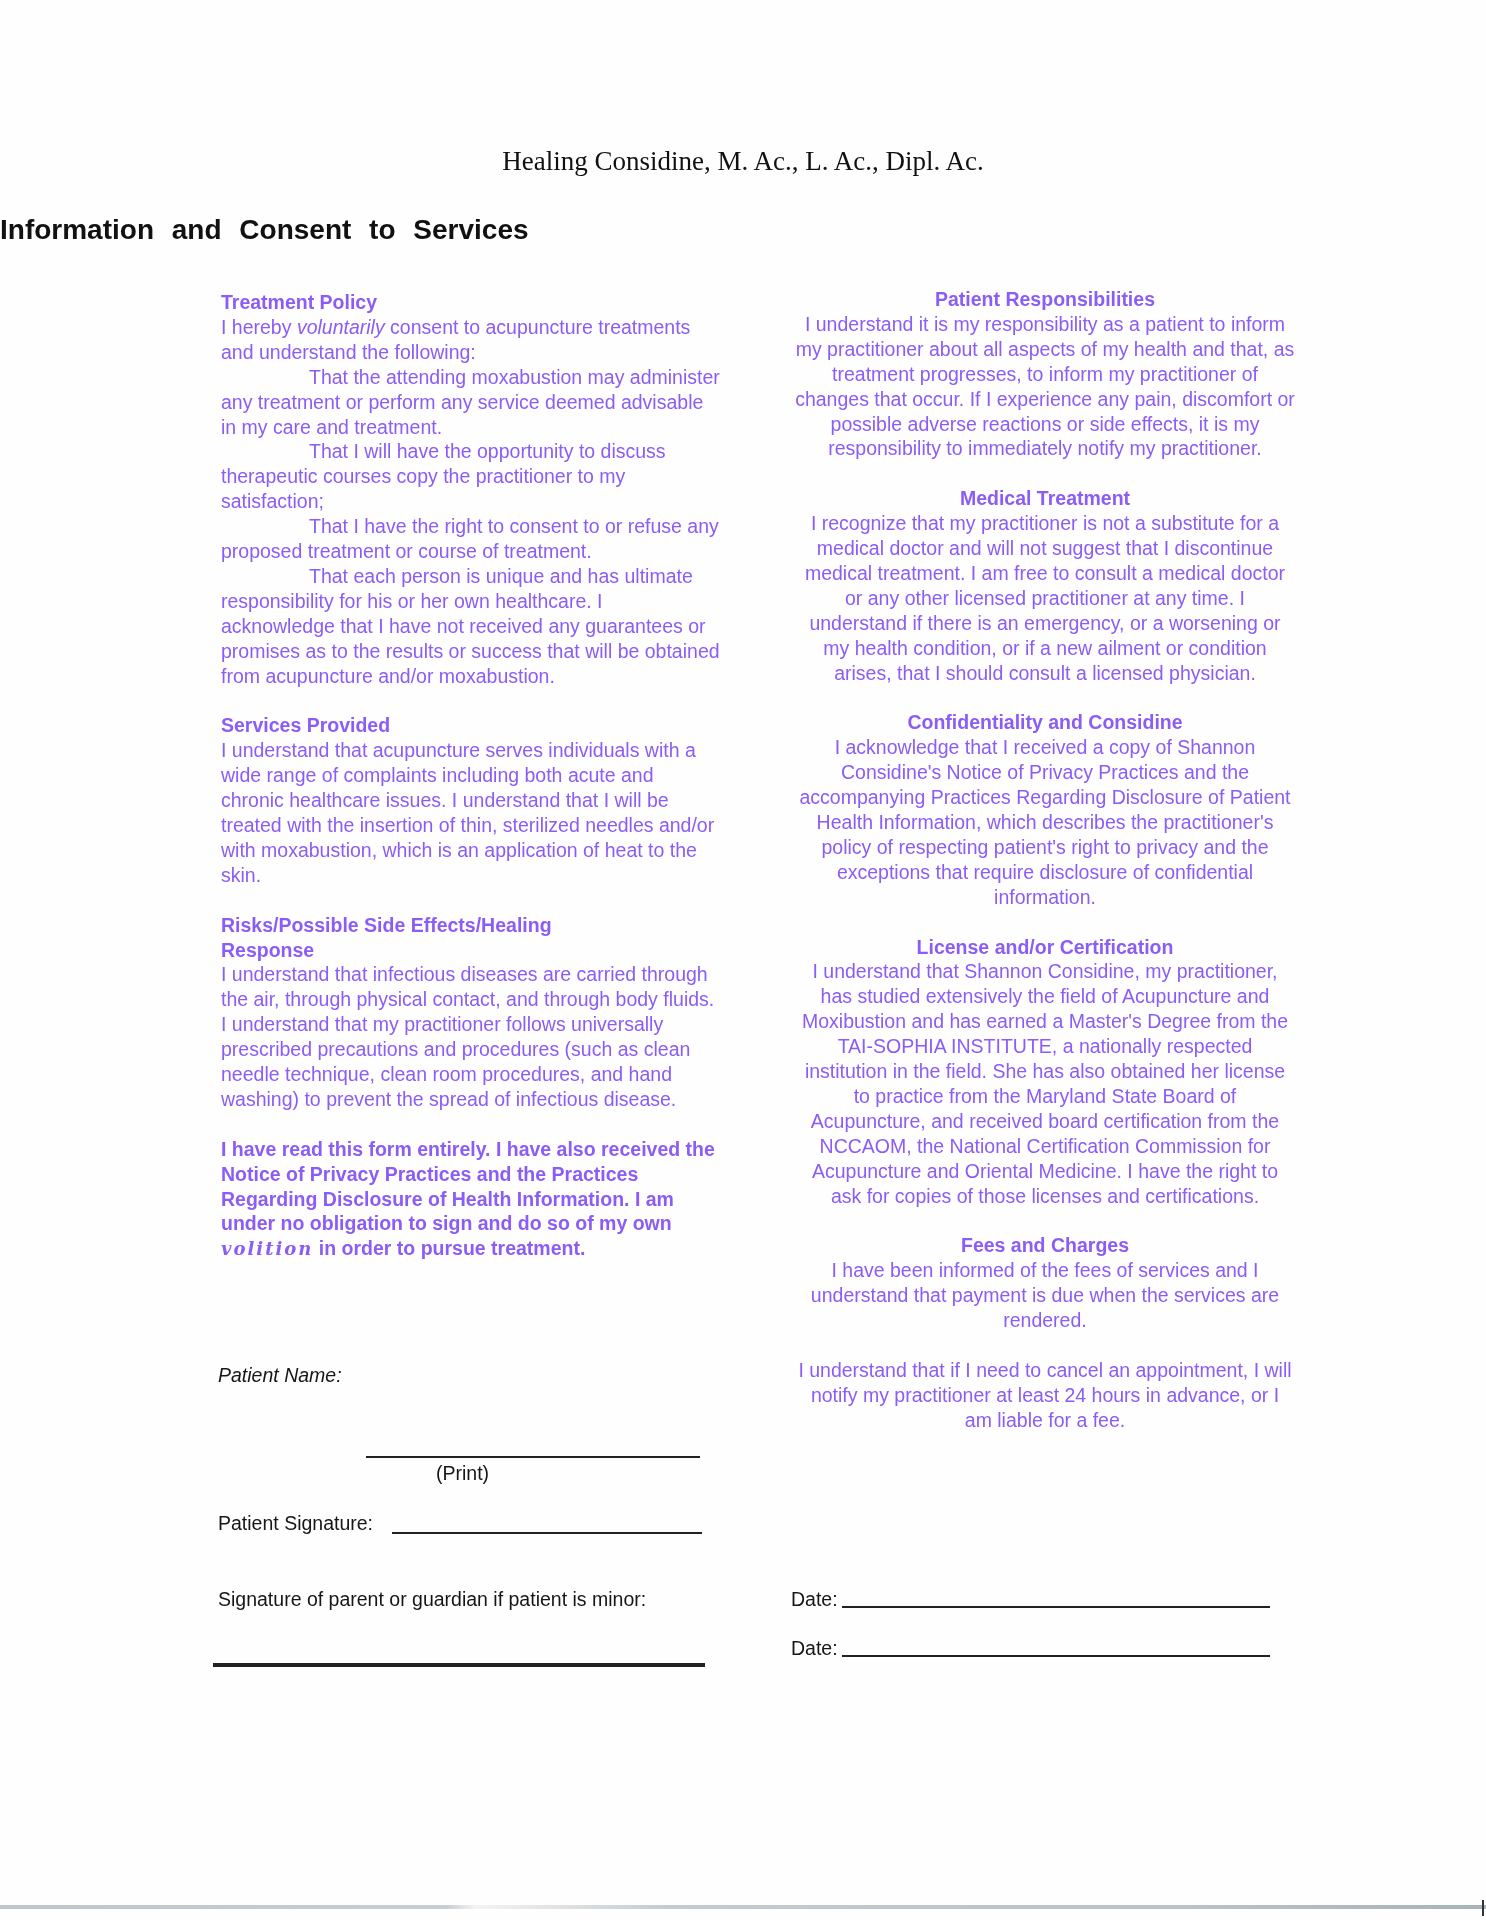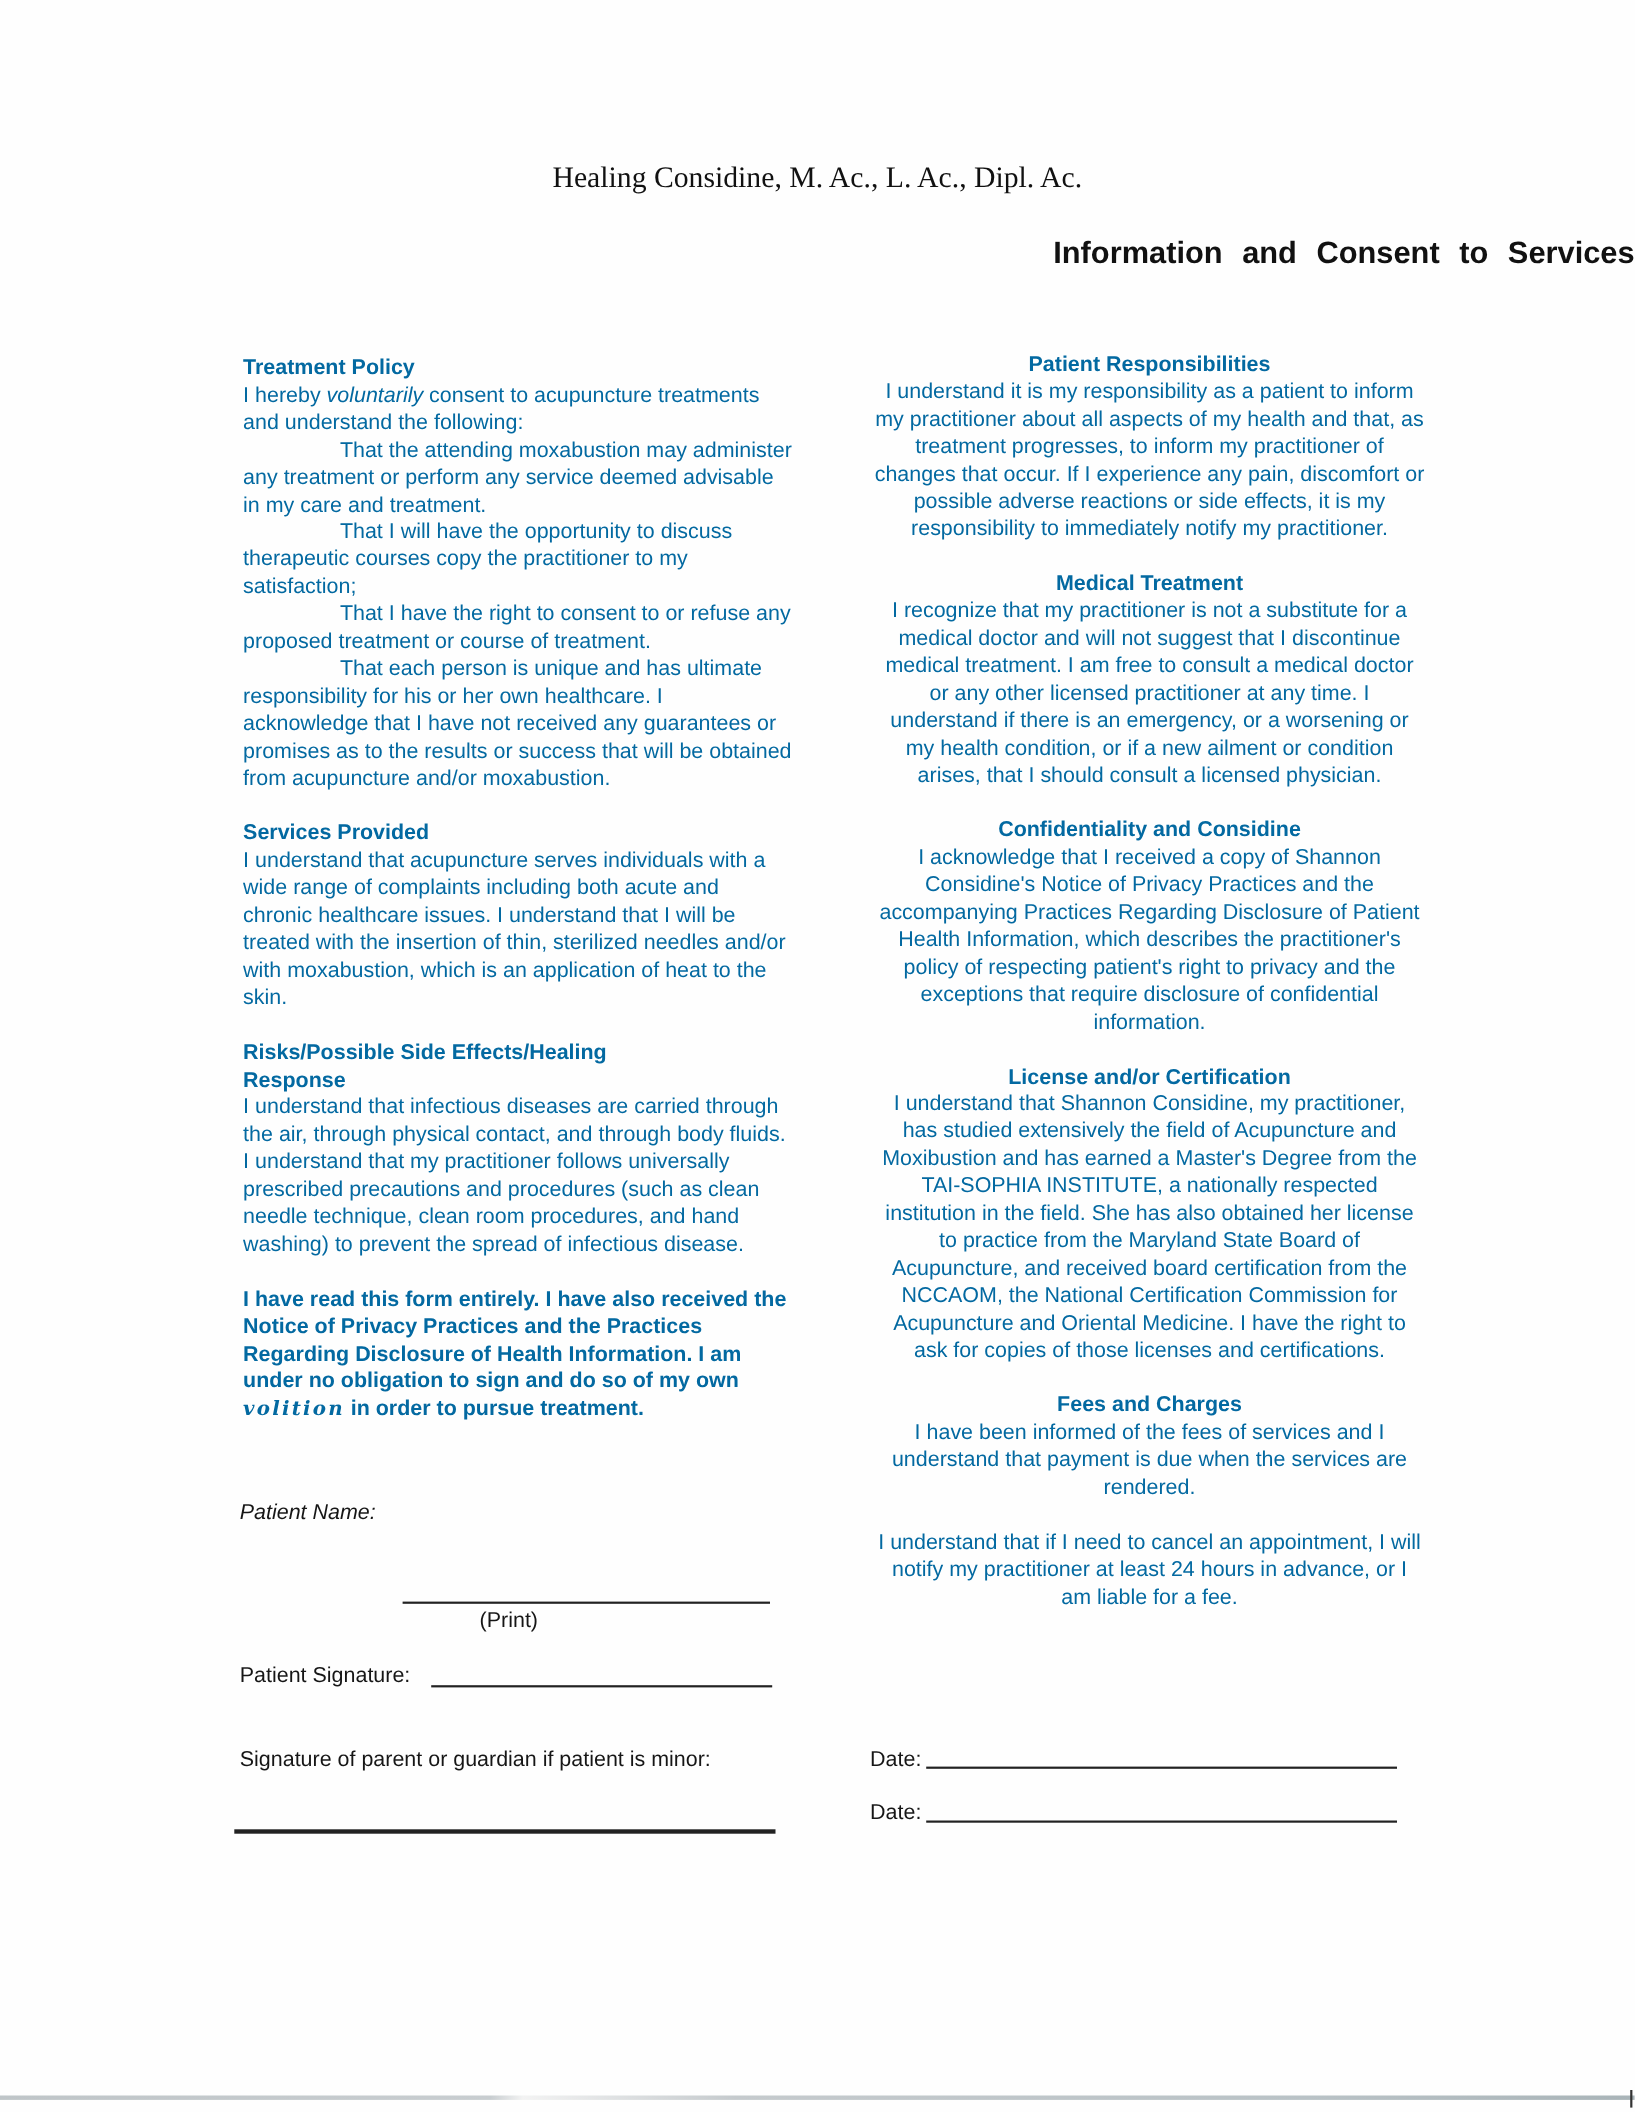--- a/index.html
+++ b/index.html
@@ -3,25 +3,25 @@
   <meta charset="utf-8">
   <style>
     html, body { margin: 0; padding: 0; background: #ffffff; }
     body { width: 1486px; height: 1920px; position: relative; overflow: hidden; color: #111; }
     .page { position: absolute; inset: 0; background: #fefefe; }
     .heading-name {
       position: absolute; top: 146px; left: 0; width: 1486px; text-align: center;
       font-family: "Liberation Serif", serif; font-size: 27px; color: #111;
     }
     .heading-title {
-      position: absolute; top: 214px; left: 0; width: 1486px; text-align: right;
+      position: absolute; top: 214px; left: 0; width: 1486px; text-align: left;
       font-family: "Liberation Sans", sans-serif; font-size: 28px; font-weight: bold; word-spacing: 10px; color: #111;
     }
     .col {
-      position: absolute; font-family: "Liberation Sans", sans-serif; font-size: 19.5px; line-height: 24.9px; color: #0369a1; margin-top: 32px;
+      position: absolute; font-family: "Liberation Sans", sans-serif; font-size: 19.5px; line-height: 24.9px; color: #8b5cf6;
     }
     .col-left { left: 221px; top: 290px; width: 500px; }
     .col-right { left: 795px; top: 287px; width: 500px; text-align: center; }
     .section { margin-bottom: 24.9px; }
     .section h3 { margin: 0; font-size: 19.5px; font-weight: bold; line-height: 24.9px; }
     .section p { margin: 0; }
     .indent { text-indent: 88px; }
     .em { font-style: italic; }
     .ack { font-weight: bold; margin-top: 0; }
     .ack .hand { font-family: "DejaVu Serif", serif; font-style: italic; font-weight: bold; font-size: 18px; letter-spacing: 2px; }

